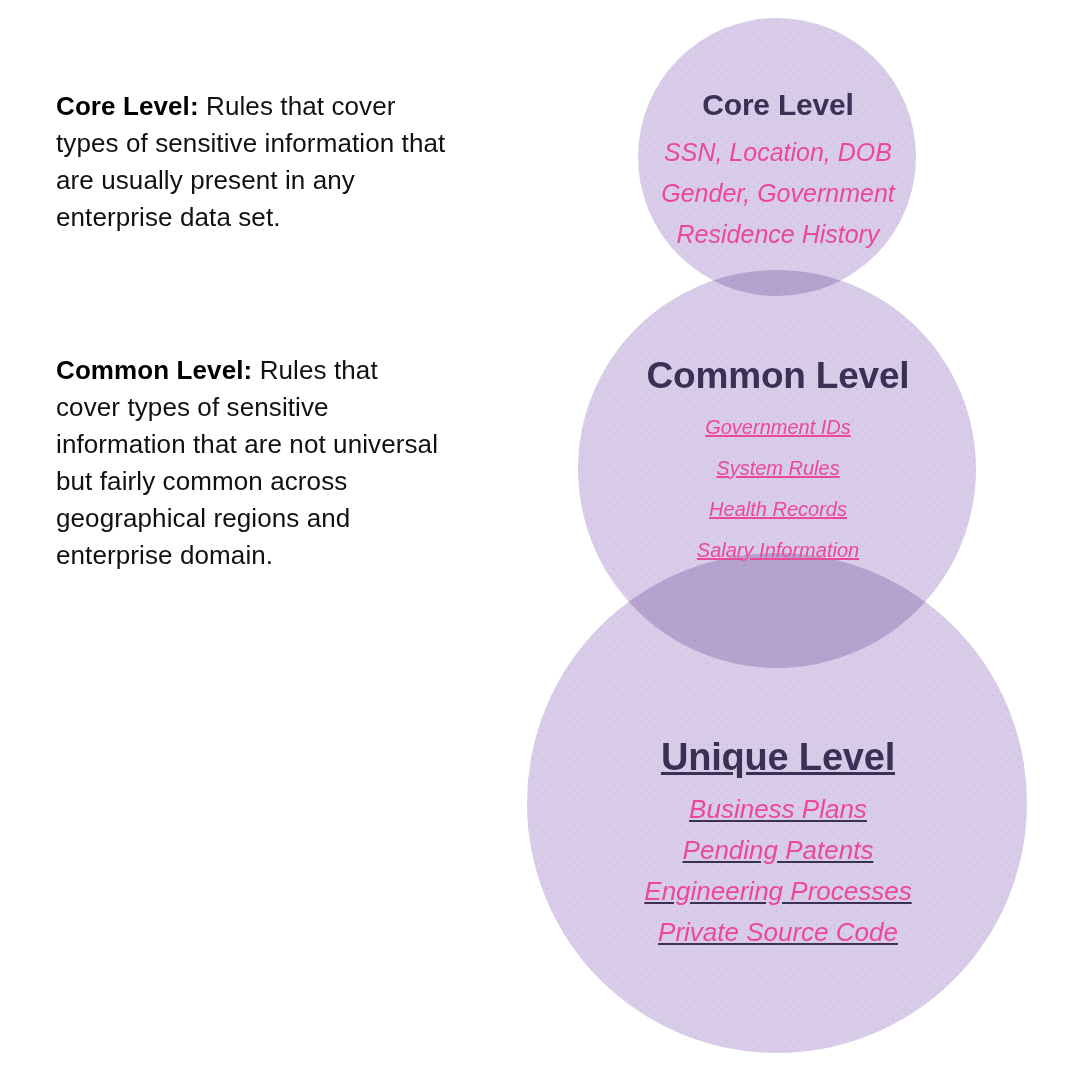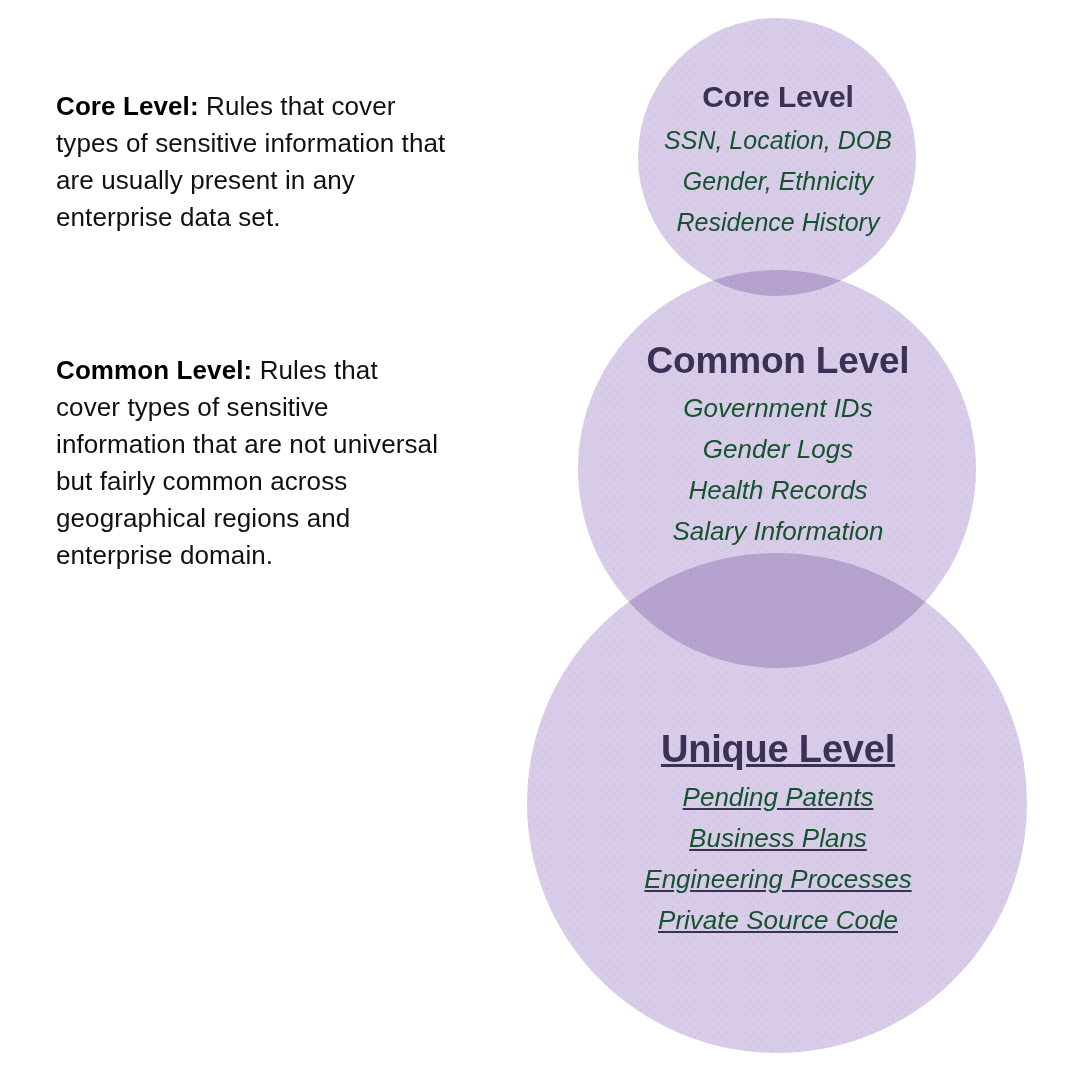--- a/index.html
+++ b/index.html
@@ -71,32 +71,32 @@
     position: absolute;
     text-align: center;
     color: #3b3055;
     pointer-events: none;
   }
 
   .circle-title {
     font-weight: 700;
     color: #3b3055;
     letter-spacing: -0.2px;
-    margin: 4px;
+    margin: 12px;
   }
 
   .circle-items {
     margin: 0;
     padding: 0;
     list-style: none;
   }
   .circle-items li {
     font-style: italic;
     font-weight: 500;
-    color: #14532d;
+    color: #ec4899;
     margin: 8px;
   }
 
   
   #text-core {
     left: 608px;
     top: 74px;
     width: 340px;
   }
   #text-core .circle-title {
@@ -104,30 +104,31 @@
     line-height: 38px;
   }
   #text-core .circle-items li {
     font-size: 25px;
     line-height: 33px;
   }
 
   
   #text-common {
     left: 588px;
-    top: 334px;
+    top: 341px;
     width: 380px;
   }
   #text-common .circle-title {
     font-size: 37px;
     line-height: 46px;
   }
   #text-common .circle-items li {
-    font-size: 26px;
+    font-size: 20px;
     line-height: 33px;
+    text-decoration: underline;
   }
 
   
   #text-unique {
     left: 568px;
     top: 722px;
     width: 420px;
     text-decoration: underline;
   }
   #text-unique .circle-title {
@@ -193,38 +194,38 @@
       <g clip-path="url(#clipCommon)">
         <circle cx="777" cy="803" r="250" fill="url(#dotTextureDark)"></circle>
       </g>
     </svg>
   </div>
 
   <div class="circle-text" id="text-core">
     <div class="circle-title">Core Level</div>
     <ul class="circle-items">
       <li>SSN, Location, DOB</li>
-      <li>Gender, Ethnicity</li>
+      <li>Gender, Government</li>
       <li>Residence History</li>
     </ul>
   </div>
 
   <div class="circle-text" id="text-common">
     <div class="circle-title">Common Level</div>
     <ul class="circle-items">
       <li>Government IDs</li>
-      <li>Gender Logs</li>
+      <li>System Rules</li>
       <li>Health Records</li>
       <li>Salary Information</li>
     </ul>
   </div>
 
   <div class="circle-text" id="text-unique">
     <div class="circle-title">Unique Level</div>
     <ul class="circle-items">
+      <li>Business Plans</li>
       <li>Pending Patents</li>
-      <li>Business Plans</li>
       <li>Engineering Processes</li>
       <li>Private Source Code</li>
     </ul>
   </div>
 
 </div>
 
 </body></html>

